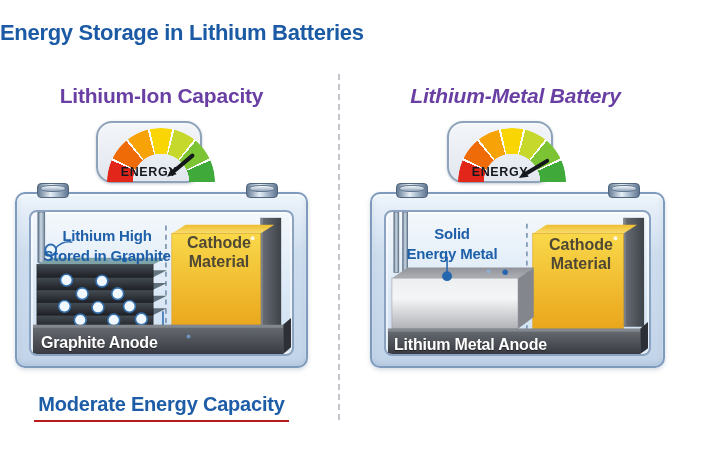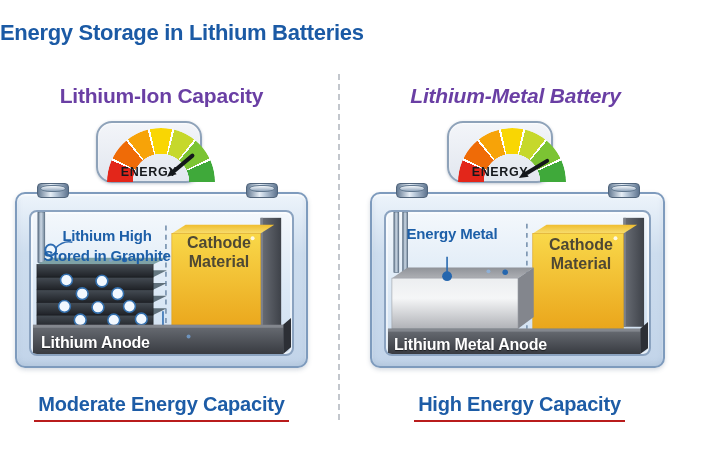--- a/index.html
+++ b/index.html
@@ -228,21 +228,21 @@
         </g>
       </svg>
       <div class="comp-label" style="left:2px;width:148px;top:14px;">
         <div>Lithium High</div>
         <div>Stored in Graphite</div>
       </div>
       <div class="cathode-label" style="left:146px;width:84px;top:22px;">
         <div>Cathode</div>
         <div>Material</div>
       </div>
-      <div class="anode-label" style="left:10px;top:116px;height:30px;line-height:30px;">Lithium Anode</div>
+      <div class="anode-label" style="left:10px;top:116px;height:30px;line-height:30px;">Graphite Anode</div>
     </div>
   </div>
 
   <div class="container right">
     <div class="terminal" style="left:24px;">
         <div class="cap"></div>
       </div>
     <div class="terminal" style="left:236px;">
         <div class="cap"></div>
       </div>
@@ -312,26 +312,26 @@
           <circle cx="121" cy="62" r="2.8" fill="#2566ae"></circle>
         </g>
 
         <g>
           <polygon points="258,120 266,113 266,140 258,146" fill="#2c2f35"></polygon>
           <rect x="2" y="120" width="256" height="26" fill="url(#barG2)"></rect>
           <rect x="2" y="120" width="256" height="3" fill="#83878e"></rect>
         </g>
       </svg>
       <div class="comp-label" style="left:4px;width:124px;top:12px;">
+        <div>Solid</div>
         <div>Energy Metal</div>
       </div>
       <div class="cathode-label" style="left:153px;width:84px;top:24px;">
         <div>Cathode</div>
         <div>Material</div>
       </div>
       <div class="anode-label" style="left:8px;top:120px;height:26px;line-height:26px;">Lithium Metal Anode</div>
     </div>
   </div>
 
   <div class="caption left"><span>Moderate Energy Capacity</span></div>
-  <div class="caption right"><span>High Energy Capacity</span></div>
 
 </div>
 
 </body></html>

